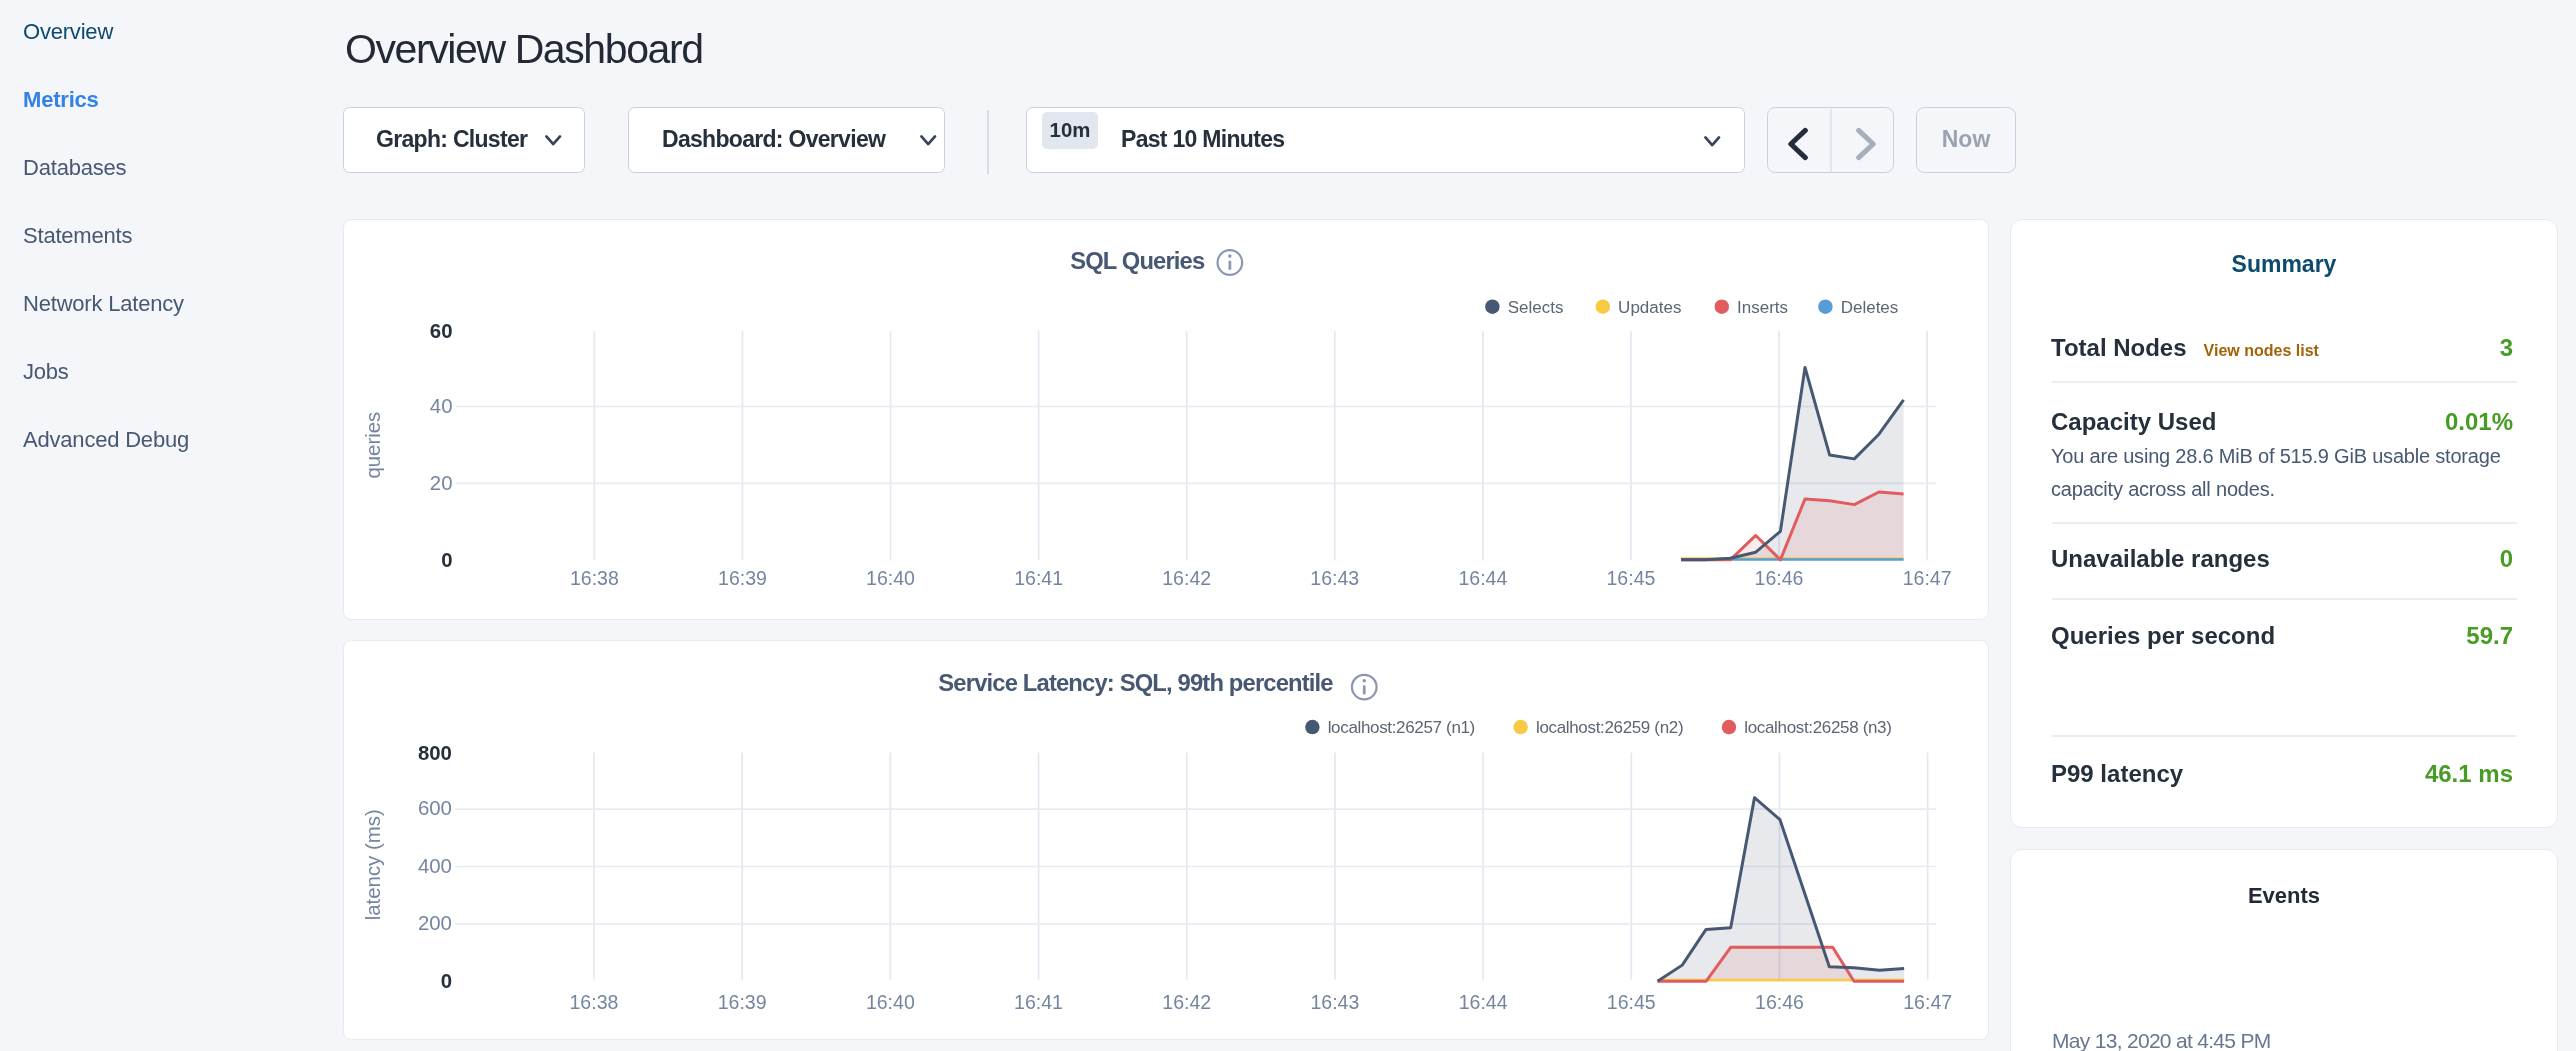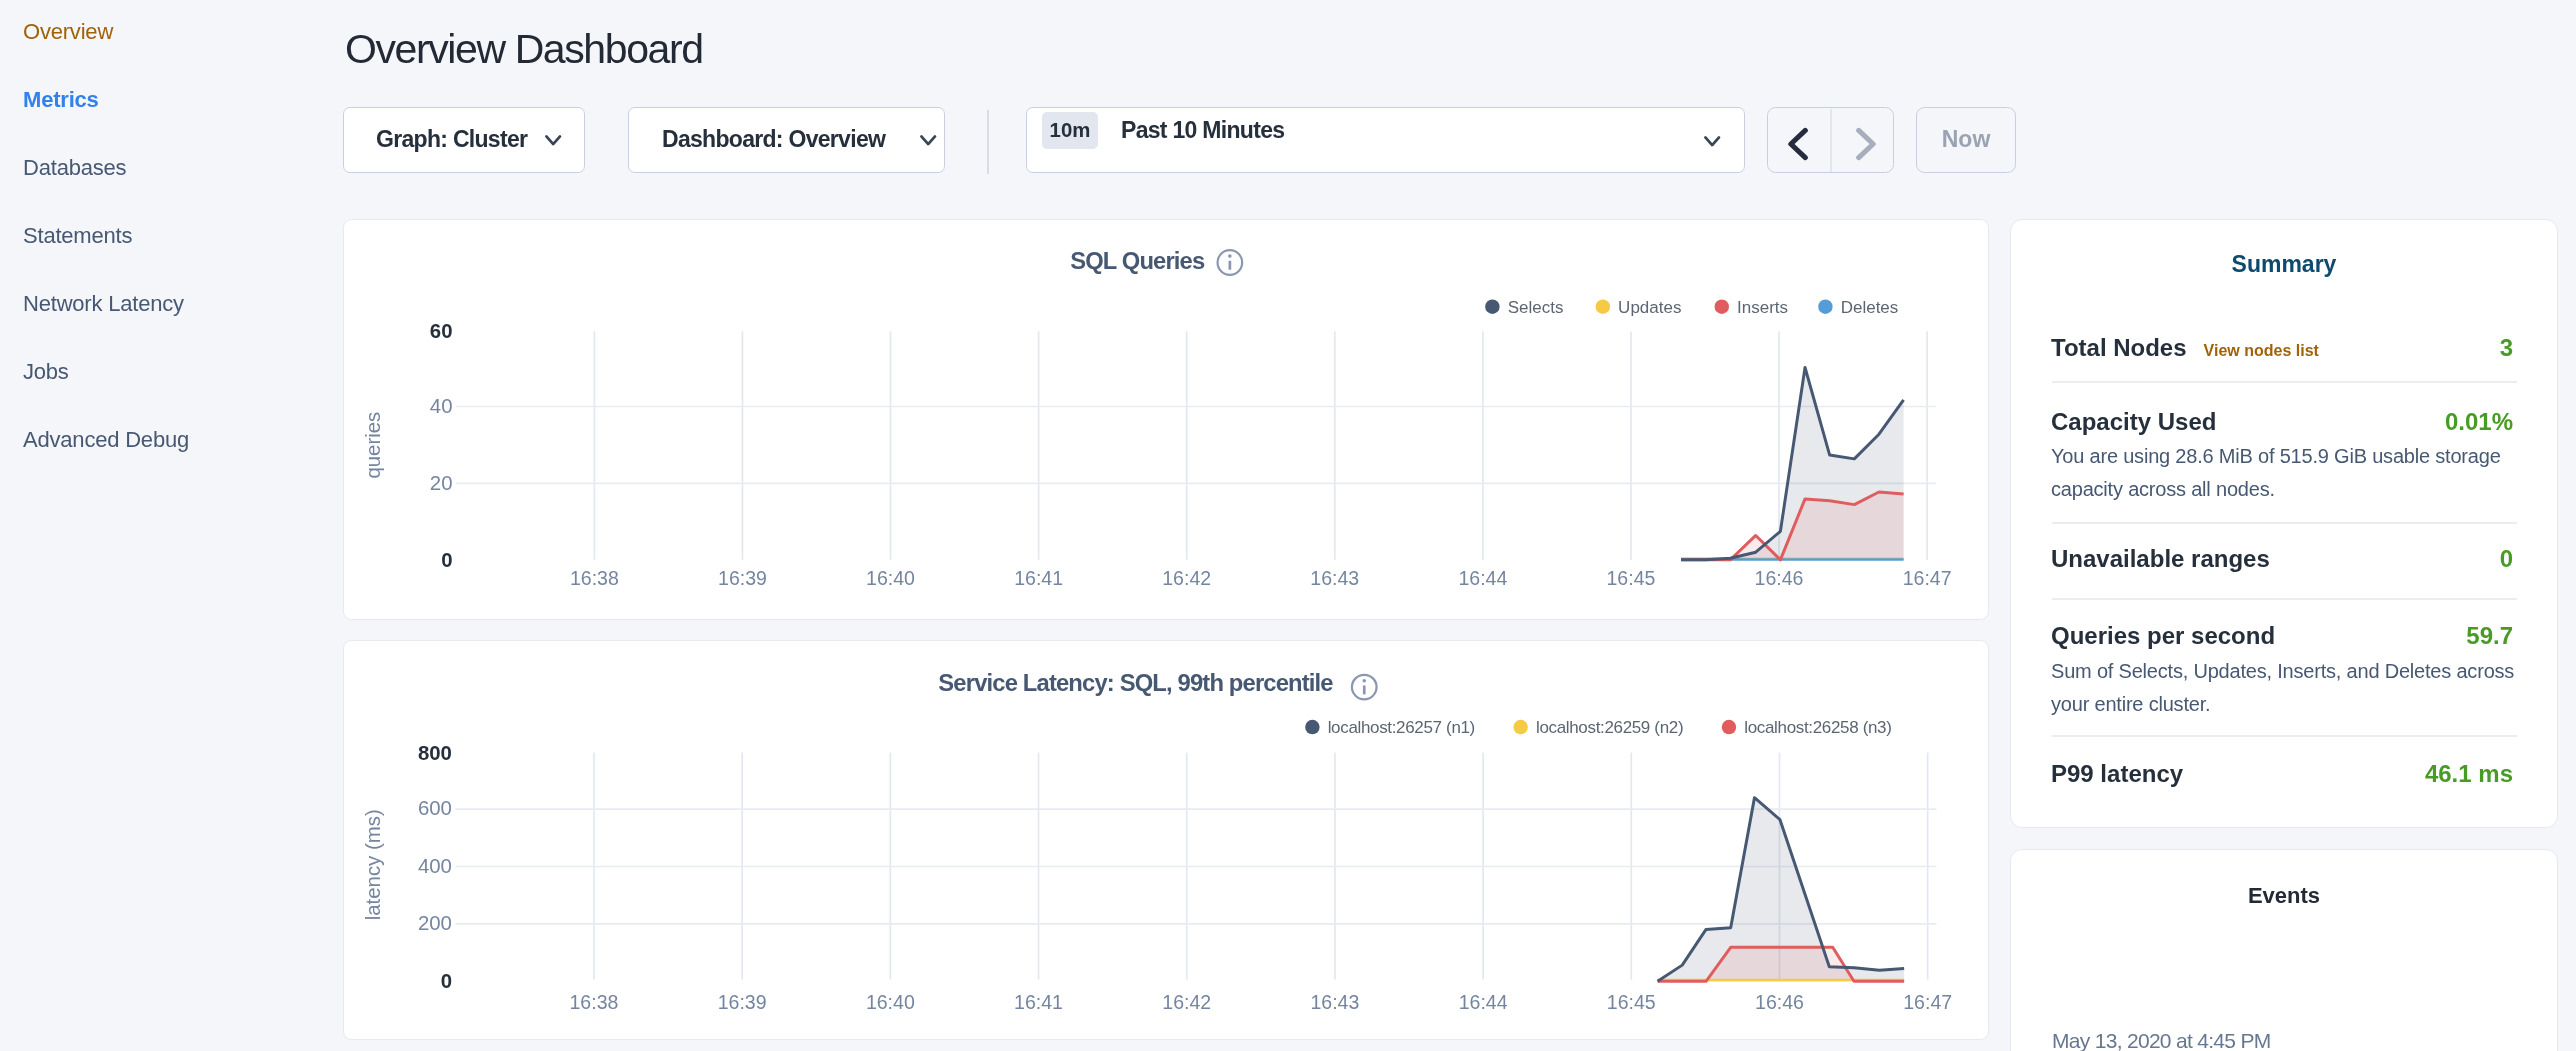--- a/index.html
+++ b/index.html
@@ -8,21 +8,21 @@
 .card { position:absolute; background:#fff; border:1.7px solid #e6e9f0; border-radius:8.5px; }
 .btn { position:absolute; top:107px; height:66px; background:#fff; border:1.7px solid #c8d0df; border-radius:6.8px; }
 .btxt { font-weight:700; font-size:23px; letter-spacing:-0.7px; color:#26303c; }
 .sep { position:absolute; left:41px; width:465px; height:1.7px; background:#eaedf1; }
 .srow { position:absolute; left:40px; right:44px; height:34px; line-height:34px; white-space:nowrap; }
 .slab { font-weight:700; font-size:24px; color:#26303c; }
 .sval { float:right; font-weight:700; font-size:24px; color:#489c26; }
 .ssub { position:absolute; left:40px; font-size:20px; letter-spacing:-0.2px; color:#475872; line-height:33px; white-space:nowrap; }
 </style></head>
 <body>
-<div style="position:absolute;left:23px;top:14.5px;height:34px;line-height:34px;font-size:22px;letter-spacing:-0.2px;color:#a16207">Overview</div>
+<div style="position:absolute;left:23px;top:14.5px;height:34px;line-height:34px;font-size:22px;letter-spacing:-0.2px;color:#0c4a6e">Overview</div>
 <div style="position:absolute;left:23px;top:83px;height:34px;line-height:34px;font-size:22px;letter-spacing:-0.2px;font-weight:700;color:#3382ea">Metrics</div>
 <div style="position:absolute;left:23px;top:151px;height:34px;line-height:34px;font-size:22px;letter-spacing:-0.2px;color:#475872">Databases</div>
 <div style="position:absolute;left:23px;top:219px;height:34px;line-height:34px;font-size:22px;letter-spacing:-0.2px;color:#475872">Statements</div>
 <div style="position:absolute;left:23px;top:287px;height:34px;line-height:34px;font-size:22px;letter-spacing:-0.2px;color:#475872">Network Latency</div>
 <div style="position:absolute;left:23px;top:355px;height:34px;line-height:34px;font-size:22px;letter-spacing:-0.2px;color:#475872">Jobs</div>
 <div style="position:absolute;left:23px;top:423px;height:34px;line-height:34px;font-size:22px;letter-spacing:-0.2px;color:#475872">Advanced Debug</div>
 <div class="abs" style="left:345px;top:29px;font-size:41px;letter-spacing:-1.4px;line-height:41px;color:#242a35">Overview Dashboard</div>
 
 <div class="btn" style="left:343px;width:242px"></div>
 <div class="abs btxt" style="left:376px;top:107px;height:66px;line-height:65px">Graph: Cluster</div>
@@ -30,21 +30,21 @@
     <polyline points="4,4 12,13 20,4" fill="none" stroke="#3a4458" stroke-width="3.2" stroke-linecap="round" stroke-linejoin="round"></polyline>
   </svg>
 <div class="btn" style="left:628px;width:317px"></div>
 <div class="abs btxt" style="left:662px;top:107px;height:66px;line-height:65px">Dashboard: Overview</div>
 <svg width="20.4" height="14.5" style="position:absolute;left:918px;top:133px" viewBox="0 0 24 17">
     <polyline points="4,4 12,13 20,4" fill="none" stroke="#3a4458" stroke-width="3.2" stroke-linecap="round" stroke-linejoin="round"></polyline>
   </svg>
 <div class="abs" style="left:987px;top:110px;width:1.7px;height:64px;background:#d8dce4"></div>
 <div class="btn" style="left:1026px;width:719px"></div>
 <div class="abs" style="left:1042px;top:112px;width:56px;height:37px;background:#e2e6ee;border-radius:5.1px;text-align:center;line-height:37px;font-size:20.4px;font-weight:700;color:#26303c">10m</div>
-<div class="abs btxt" style="left:1121px;top:98px;height:56px;line-height:65px">Past 10 Minutes</div>
+<div class="abs btxt" style="left:1121px;top:107px;height:56px;line-height:65px">Past 10 Minutes</div>
 <svg width="20.4" height="14.5" style="position:absolute;left:1702px;top:134px" viewBox="0 0 24 17">
     <polyline points="4,4 12,13 20,4" fill="none" stroke="#3a4458" stroke-width="3.2" stroke-linecap="round" stroke-linejoin="round"></polyline>
   </svg>
 <div class="btn" style="left:1767px;width:127px;background:transparent;border-radius:8.5px"></div>
 <div class="abs" style="left:1830px;top:109px;width:1.7px;height:63px;background:#e2e6ee"></div>
 <svg class="abs" style="left:1784px;top:127px" width="29" height="34" viewBox="0 0 34 40">
     <polyline points="25,4 8,20 25,36" fill="none" stroke="#242c3d" stroke-width="6" stroke-linecap="round" stroke-linejoin="round"></polyline>
   </svg>
 <svg class="abs" style="left:1851px;top:127px" width="29" height="34" viewBox="0 0 34 40">
     <polyline points="9,4 26,20 9,36" fill="none" stroke="#a7aebc" stroke-width="6" stroke-linecap="round" stroke-linejoin="round"></polyline>
@@ -152,21 +152,20 @@
 <div class="card" style="left:2010px;top:219px;width:548px;height:609px;border-radius:12px">
   <div class="abs" style="left:0;top:31px;width:100%;text-align:center;font-size:23px;font-weight:700;color:#0c4a6e">Summary</div>
   <div class="srow" style="top:111px"><span class="slab">Total Nodes</span><span style="display:inline-block;width:17px"></span><span style="font-weight:700;font-size:16px;color:#a16207">View nodes list</span><span class="sval">3</span></div>
   <div class="sep" style="top:161px"></div>
   <div class="srow" style="top:185px"><span class="slab">Capacity Used</span><span class="sval">0.01%</span></div>
   <div class="ssub" style="top:220px">You are using 28.6 MiB of 515.9 GiB usable storage<br>capacity across all nodes.</div>
   <div class="sep" style="top:302px"></div>
   <div class="srow" style="top:322px"><span class="slab">Unavailable ranges</span><span class="sval">0</span></div>
   <div class="sep" style="top:378px"></div>
   <div class="srow" style="top:399px"><span class="slab">Queries per second</span><span class="sval">59.7</span></div>
-  <div class="ssub" style="top:435px">Sum of Selects, Updates, Inserts, and Deletes across<br>your entire cluster.</div>
   <div class="sep" style="top:515px"></div>
   <div class="srow" style="top:537px"><span class="slab">P99 latency</span><span class="sval">46.1 ms</span></div>
 </div>
 
 <div class="card" style="left:2010px;top:849px;width:548px;height:247px;border-radius:12px">
   <div class="abs" style="left:0;top:33px;width:100%;text-align:center;font-size:22px;font-weight:700;color:#242a35">Events</div>
   <div class="abs" style="left:41px;top:179px;font-size:21px;letter-spacing:-0.7px;color:#67778f">May 13, 2020 at 4:45 PM</div>
 </div>
 
 </body></html>

